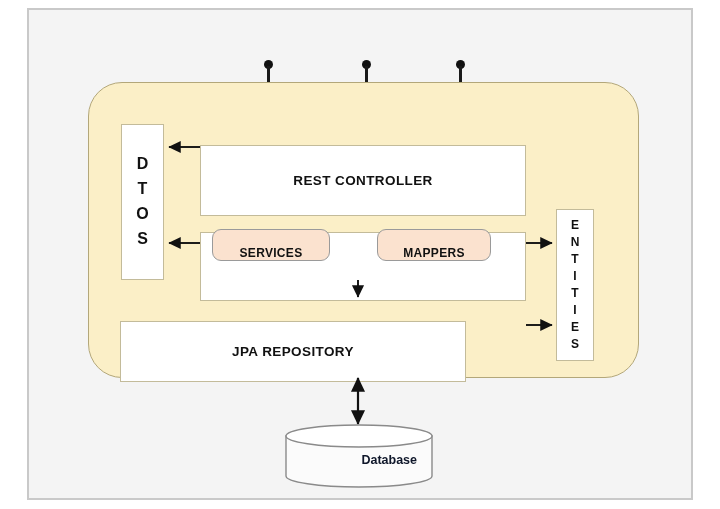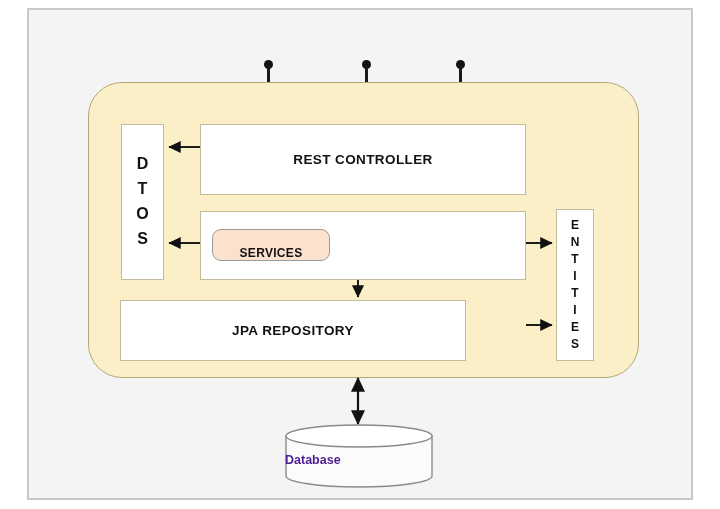--- a/index.html
+++ b/index.html
@@ -42,20 +42,21 @@
   }
   
   .layer-box {
     position: absolute;
     background: #ffffff;
     border: 1.5px solid #c3bb9a;
     box-sizing: border-box;
     display: flex;
     align-items: center;
     justify-content: center;
+    margin-top: 21px;
   }
   .layer-label {
     font-size: 13.5px;
     font-weight: bold;
     color: #111111;
     letter-spacing: 0.4px;
     white-space: nowrap;
   }
   
   .rest-controller {
@@ -179,24 +180,24 @@
     left: 285px;
     top: 424px;
     width: 148px;
     height: 64px;
   }
   .db-label {
     position: absolute;
     left: 285px;
     top: 453px;
     width: 132px;
-    text-align: left;
+    text-align: right;
     font-size: 12.5px;
     font-weight: bold;
-    color: #4c1d95;
+    color: #0f172a;
   }
 </style>
 </head>
 <body>
 
 <div id="canvas">
 
   <div class="outer-frame"></div>
 
 
@@ -232,20 +233,23 @@
   <div class="layer-box rest-controller">
     <span class="layer-label">REST CONTROLLER</span>
   </div>
 
   <div class="layer-box service-container"></div>
 
   <div class="pill services-pill">
     <span class="pill-label">SERVICES</span>
   </div>
 
+  <div class="pill mappers-pill">
+    <span class="pill-label">MAPPERS</span>
+  </div>
 
   <div class="layer-box jpa-repo">
     <span class="layer-label">JPA REPOSITORY</span>
   </div>
 
   <svg class="arrows" viewBox="0 0 720 509">
     <defs>
       <marker id="ah" markerWidth="7" markerHeight="7" refX="6.2" refY="3.5" orient="auto" markerUnits="strokeWidth">
         <path d="M0,0.3 L6.6,3.5 L0,6.7 z" fill="#111111"></path>
       </marker>

